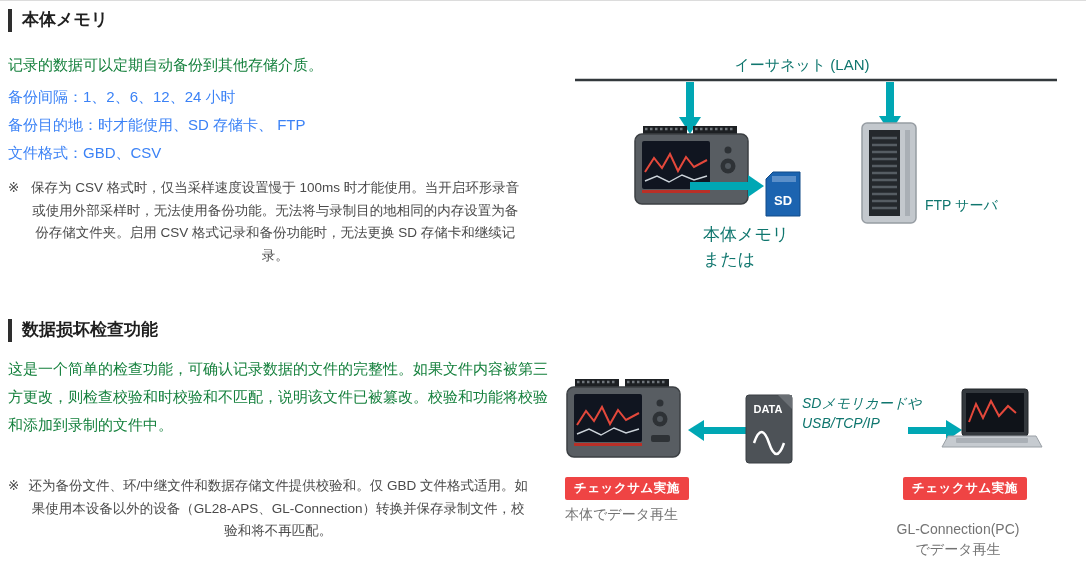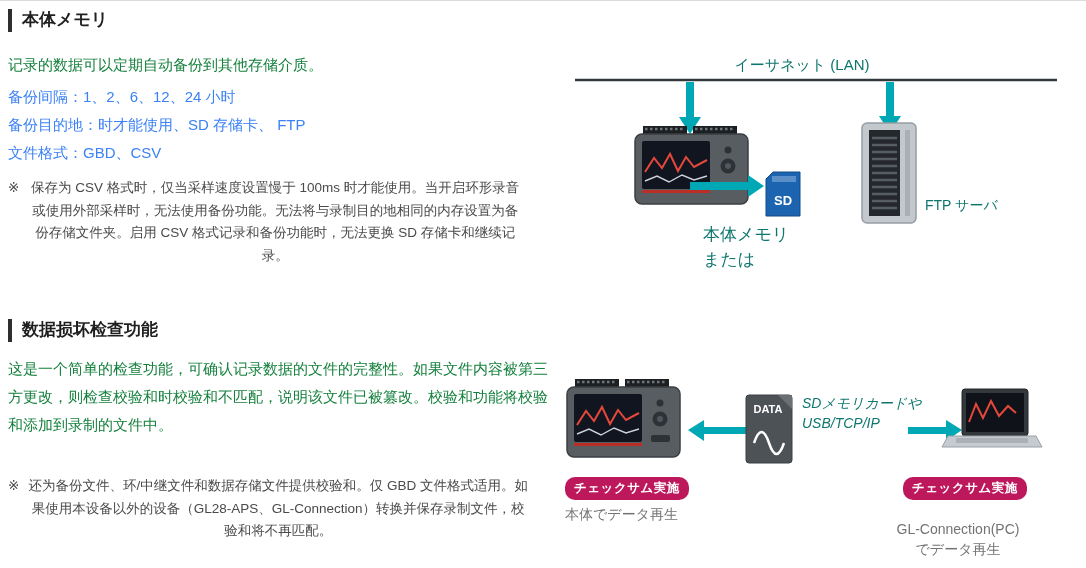--- a/index.html
+++ b/index.html
@@ -43,23 +43,23 @@
   .diagram svg { position:absolute; left:0; top:0; }
 
   .dlabel { position:absolute; color:#0f766e; }
   #lan-label   { left:167px; top:10px;  width:190px; text-align:center; font-size:15px; }
   #memory-label{ left:163px; top:177px; width:160px; text-align:left; font-size:17px; line-height:1.45; }
   #ftp-label   { left:385px; top:151px; font-size:14px; }
   #media-label { left:262px; top:20px;  font-size:14px; line-height:1.45;font-style:italic; }
 
   .badge {
     position:absolute;
-    background:#be185d; color:#fff;
+    background:#ef4444; color:#fff;
     font-size:12.5px; font-weight:bold;
-    padding:3px 9px; border-radius:10px;
+    padding:3px 9px; border-radius:2px;
     letter-spacing:0.5px; white-space:nowrap;
   }
   #badge-left  { left:25px;  top:104px; }
   #badge-right { left:363px; top:104px; }
   .play-label { position:absolute; font-size:14px; color:#737373; }
   #play-left  { left:25px;  top:133px; }
   #play-right { left:337px; top:146px; width:162px; text-align:center; line-height:1.45; }
 </style>
 </head>
 <body>

